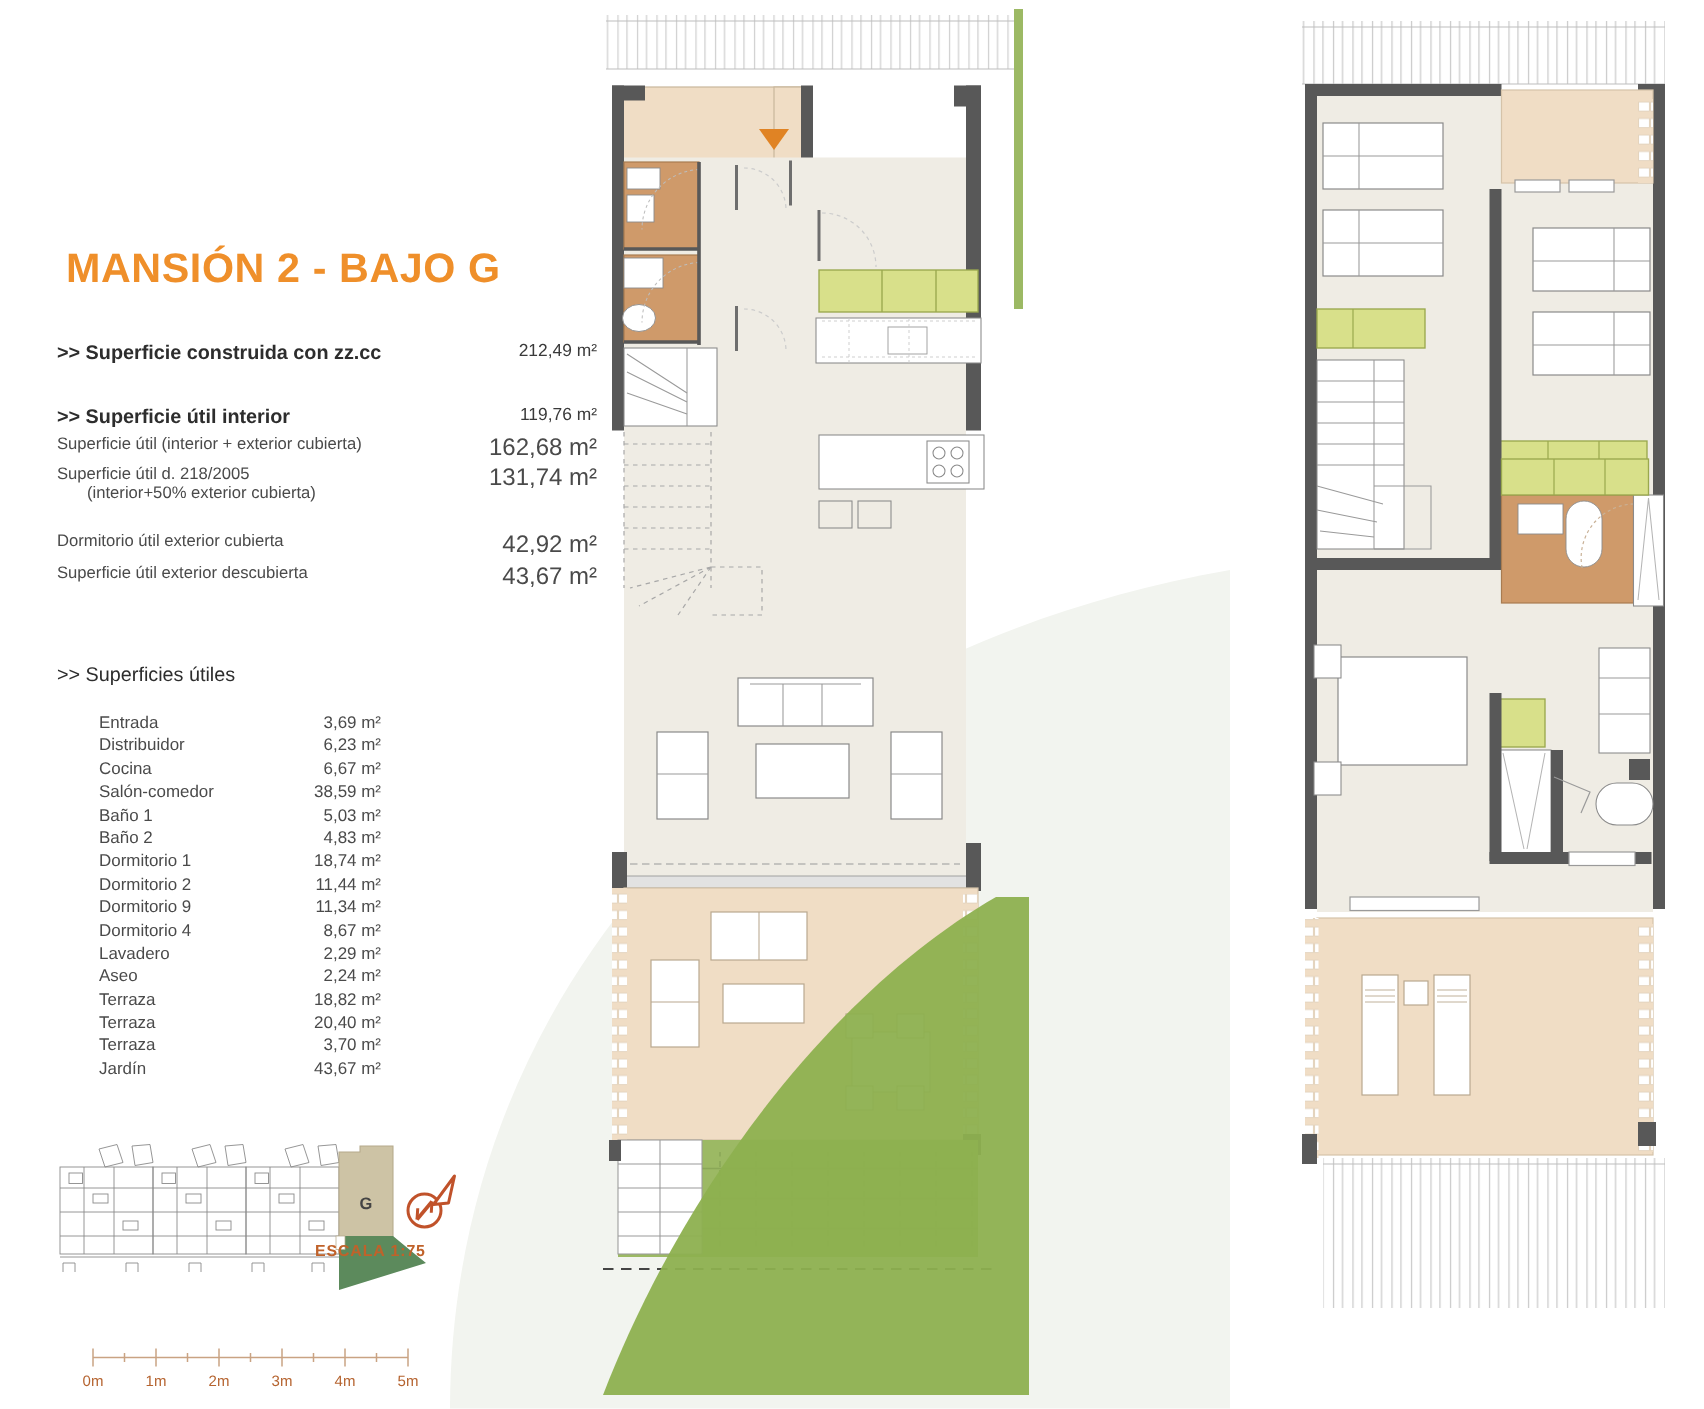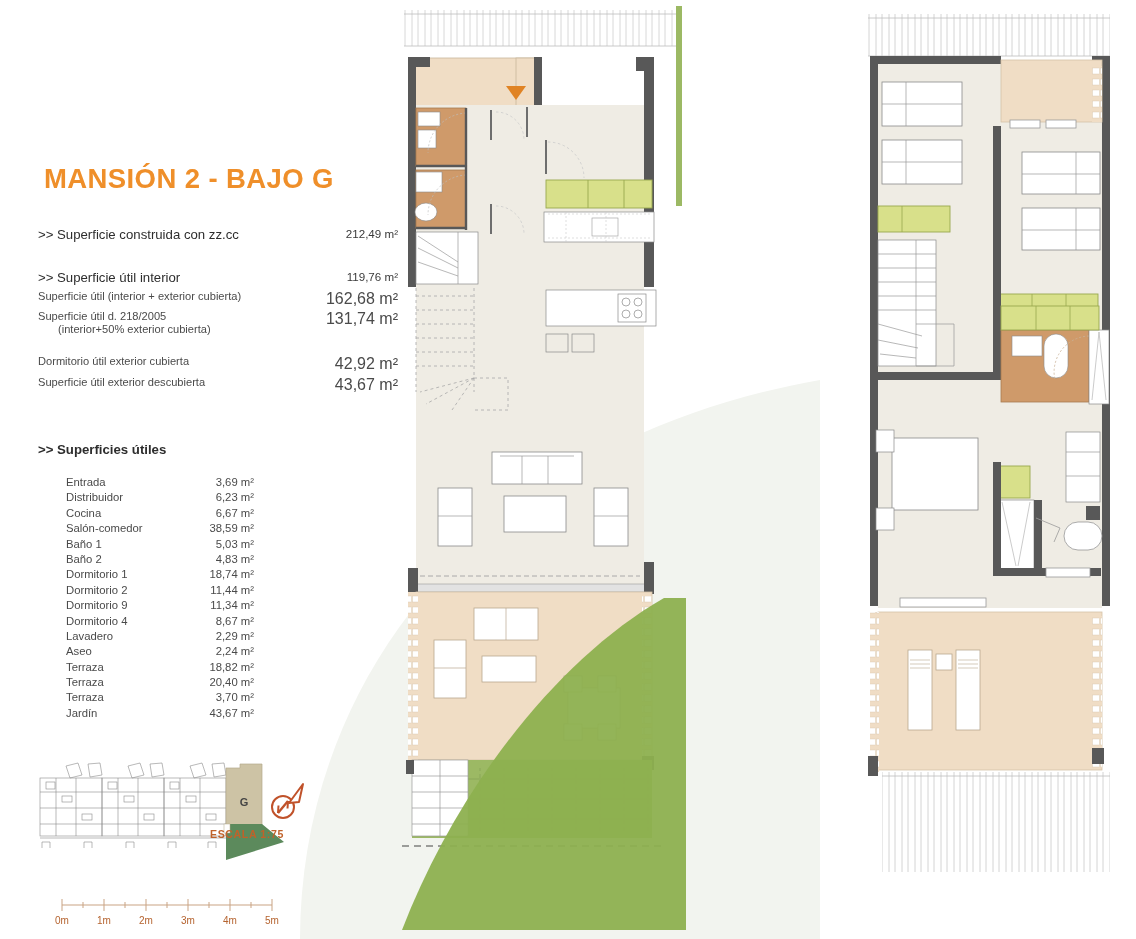--- a/index.html
+++ b/index.html
@@ -21,27 +21,27 @@
 
   .title{
     position:absolute;left:44px;top:163px;
     font-size:27.5px;font-weight:bold;color:#ef8f2a;letter-spacing:.4px;
     white-space:nowrap;
   }
 
   .row{position:absolute;left:38px;width:360px;font-size:12.4px;}
   .row .lbl{position:absolute;left:0;top:0;white-space:nowrap;}
   .row .val{position:absolute;left:268px;top:0;width:92px;text-align:right;white-space:nowrap;}
-  .row.head .lbl{font-weight:normal;font-size:13.2px;color:#2d2d2d;text-align:center;}
+  .row.head .lbl{font-weight:bold;font-size:13.2px;color:#2d2d2d;text-align:center;}
   .row.head .val{font-size:11.6px;color:#3a3a3a;text-align:right;}
   .row.sub .lbl{font-size:11.1px;color:#4a4a4a;}
   .row.sub .val{font-size:16px;color:#4a4a4a;}
   .row .lbl2{position:absolute;left:20px;top:13px;font-size:11.1px;color:#4a4a4a;white-space:nowrap;}
 
-  .sechead{position:absolute;left:38px;font-size:13.2px;font-weight:bold;color:#2d2d2d;}
+  .sechead{position:absolute;left:38px;font-size:13.2px;font-weight:normal;color:#2d2d2d;}
 
   .ulist{position:absolute;left:66px;top:476px;width:240px;}
   .uitem{position:relative;height:15.4px;font-size:11.3px;color:#4a4a4a;}
   .uitem .un{position:absolute;left:0;top:0;white-space:nowrap;}
   .uitem .uv{position:absolute;left:118px;top:0;width:70px;text-align:right;white-space:nowrap;}
 
   
   .siteplan{position:absolute;left:36px;top:762px;width:262px;height:110px;}
   .compass{position:absolute;left:266px;top:778px;width:46px;height:46px;}
   .escala{position:absolute;left:210px;top:828px;font-size:10.6px;

